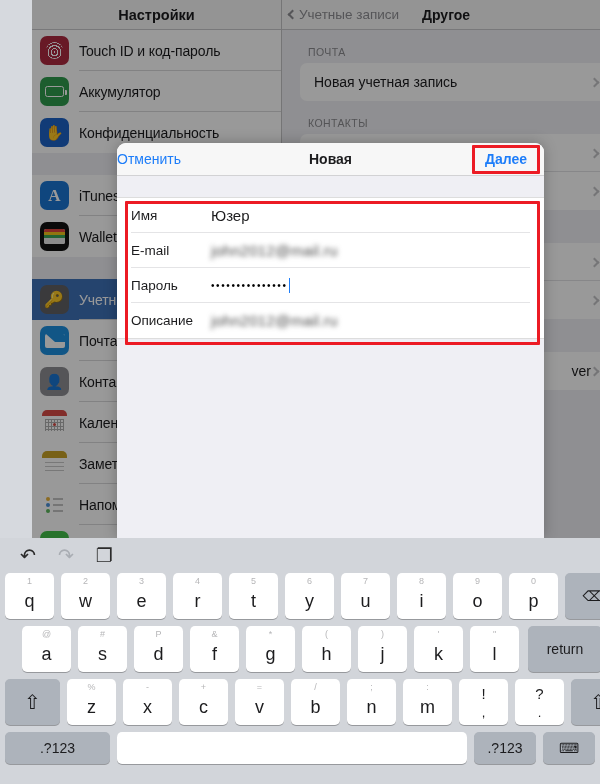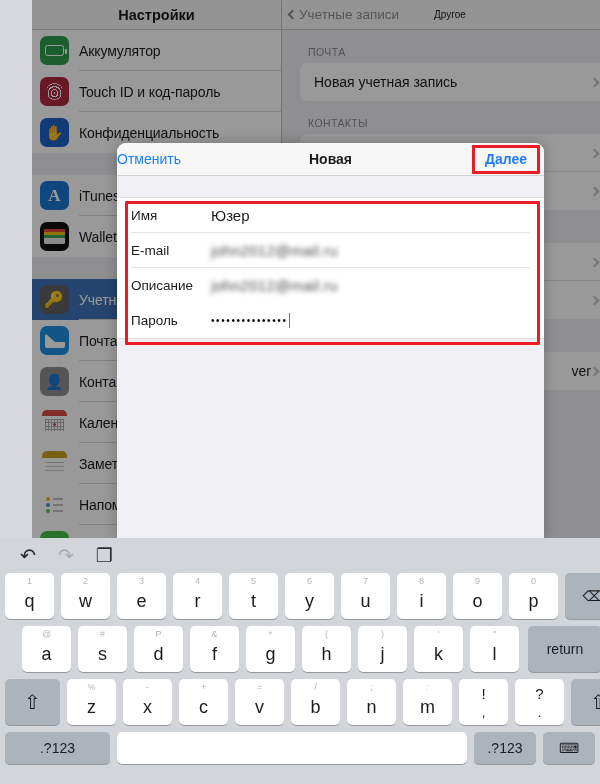--- a/index.html
+++ b/index.html
@@ -69,21 +69,21 @@
      background:repeating-linear-gradient(to bottom,#c8c8c8 0 1px,transparent 1px 4px); }
   .glyph-rem { width:25px; height:25px; background:#fff; border-radius:5px; position:relative; }
   .glyph-rem span { position:absolute; left:4px; width:4px; height:4px; border-radius:50%; }
   .glyph-rem i { position:absolute; left:11px; width:10px; height:2px; background:#c4c4c4; }
 
   
   .detail { flex:1; height:100%; background:#efeff4; position:relative; }
   .nav { height:30px; background:#f7f7f7; border-bottom:1px solid #c9c9cb; display:flex; align-items:center; position:relative; }
   .nav-back { display:flex; align-items:center; gap:3px; padding-left:7px; font-size:13.5px; color:#8e8e93; }
   .chev-l { width:7px; height:7px; border-left:2px solid #8e8e93; border-bottom:2px solid #8e8e93; transform:rotate(45deg); }
-  .nav-title { position:absolute; left:152px; font-size:10px; font-weight:normal; color:#1c1c1e; }
+  .nav-title { position:absolute; left:140px; font-size:14px; font-weight:bold; color:#1c1c1e; }
   .sec-hdr { font-size:10.5px; color:#8a8a8e; letter-spacing:.4px; padding:16px 0 5px 26px; text-transform:uppercase; }
   .card { margin:0 22px 0 18px; background:#fff; border-radius:7px; overflow:hidden; }
   .card-row { height:38px; display:flex; align-items:center; padding:0 12px 0 14px; position:relative; }
   .card-row .sep { position:absolute; left:14px; right:0; bottom:0; height:1px; background:#e2e2e4; }
   .card-row:last-child .sep { display:none; }
   .card-lbl { font-size:14px; color:#1c1c1e; flex:1; white-space:nowrap; }
   .chev-r { width:7px; height:7px; border-right:2px solid #c4c4c6; border-top:2px solid #c4c4c6; transform:rotate(45deg); flex:0 0 auto; }
 
   .dimmer { position:absolute; inset:0; background:rgba(0,0,0,.40); }
 
@@ -146,31 +146,31 @@
 </head>
 <body>
 
 <div class="screen">
   <div class="app">
 
     <div class="sidebar">
       <div class="sb-title">Настройки</div>
       <div class="sb-list">
         <div class="sb-row">
+          <span class="sb-ico ic-touchid">
+              <span class="glyph-fp"></span>
+            </span>
+          <span class="sb-lbl">Touch ID и код-пароль</span>
+          <span class="sep"></span>
+        </div>
+        <div class="sb-row">
           <span class="sb-ico ic-battery">
               <span class="glyph-bat"></span>
             </span>
           <span class="sb-lbl">Аккумулятор</span>
-          <span class="sep"></span>
-        </div>
-        <div class="sb-row">
-          <span class="sb-ico ic-touchid">
-              <span class="glyph-fp"></span>
-            </span>
-          <span class="sb-lbl">Touch ID и код-пароль</span>
           <span class="sep"></span>
         </div>
         <div class="sb-row">
           <span class="sb-ico ic-privacy">
               <span class="glyph-hand">✋</span>
             </span>
           <span class="sb-lbl">Конфиденциальность</span>
 
         </div>
       </div>
@@ -331,29 +331,29 @@
           <span class="f-lbl">Имя</span>
           <span class="f-val">Юзер</span>
           <span class="sep"></span>
         </div>
         <div class="f-row">
           <span class="f-lbl">E-mail</span>
           <span class="f-val blur">john2012@mail.ru</span>
           <span class="sep"></span>
         </div>
         <div class="f-row">
-          <span class="f-lbl">Описание</span>
-          <span class="f-val blur">john2012@mail.ru</span>
-
-        </div>
-        <div class="f-row">
           <span class="f-lbl">Пароль</span>
           <span class="f-dots">•••••••••••••••</span>
             <span class="caret"></span>
           <span class="sep"></span>
+        </div>
+        <div class="f-row">
+          <span class="f-lbl">Описание</span>
+          <span class="f-val blur">john2012@mail.ru</span>
+
         </div>
       </div>
     </div>
   </div>
 
   <div class="ann ann-next"></div>
   <div class="ann ann-form"></div>
 </div>
 
 <div class="kb">

